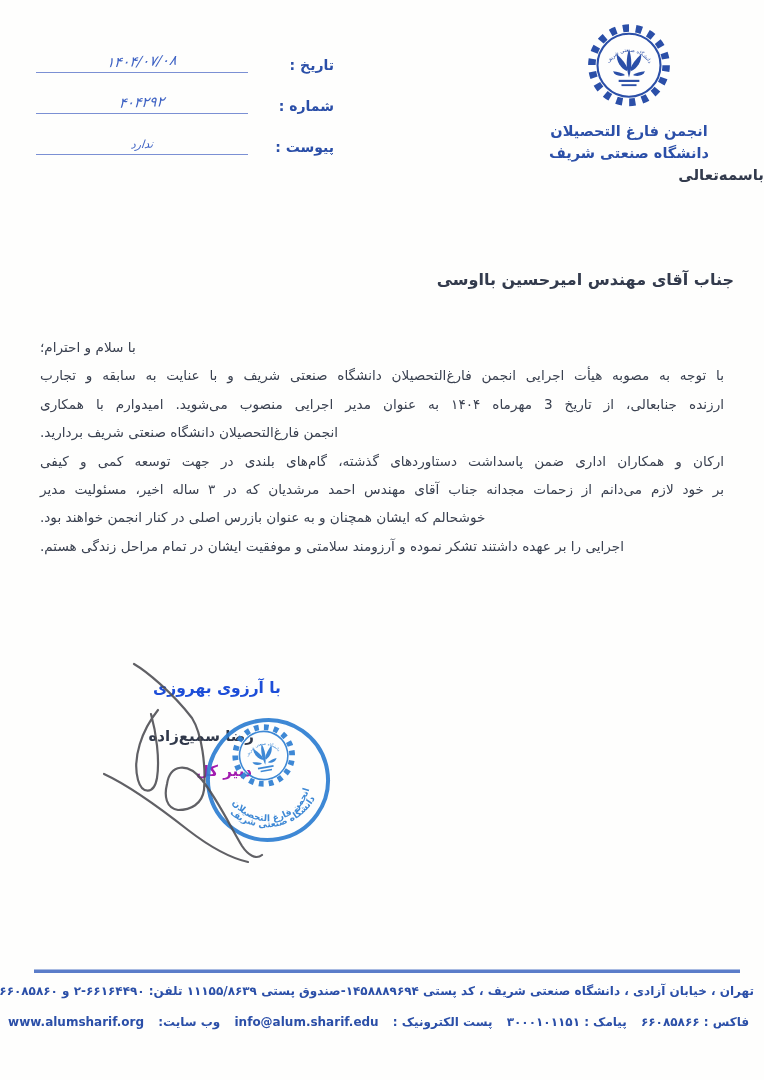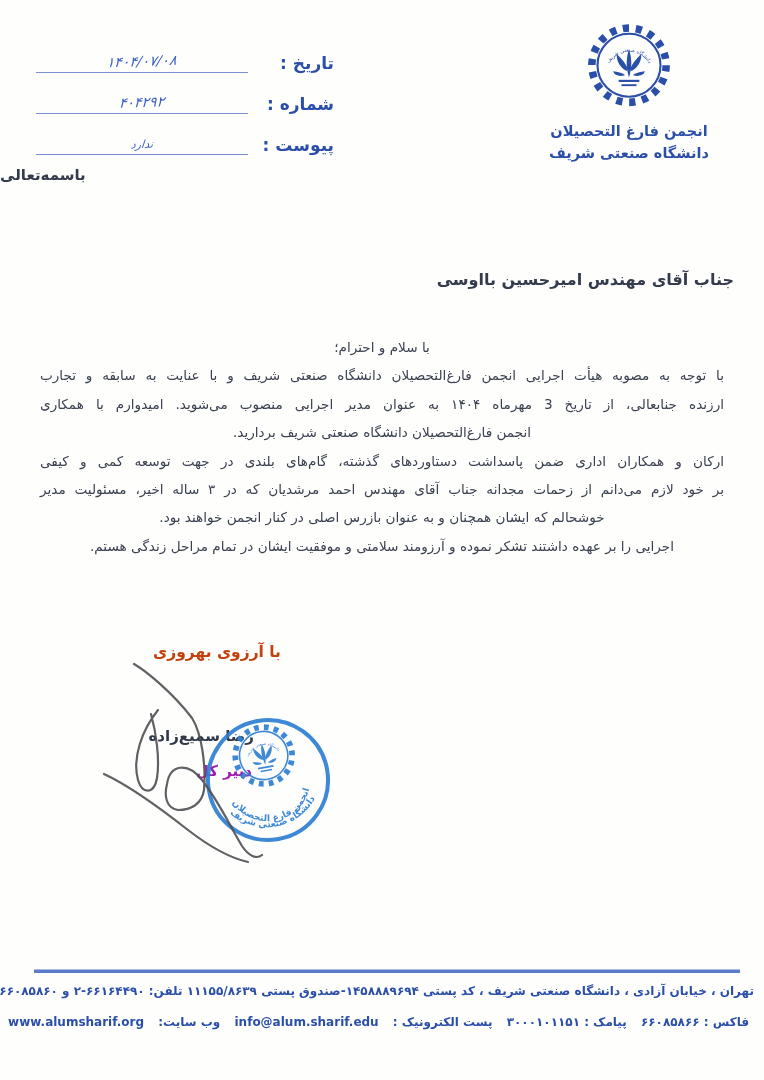--- a/index.html
+++ b/index.html
@@ -4,43 +4,43 @@
 <style>
   html,body{margin:0;padding:0;background:#e8e8e8;}
   .page{
     position:relative;width:764px;height:1080px;margin:0 auto;
     background:#fefefd;overflow:hidden;
     font-family:"DejaVu Sans", sans-serif;
   }
   
   .meta-block{position:absolute;top:44px;left:36px;width:298px;}
   .meta-row{display:flex;direction:rtl;align-items:flex-end;height:29px;margin-bottom:12px;}
-  .meta-label{width:86px;font-weight:bold;font-size:17px;color:#2b4fa8;white-space:nowrap;}
+  .meta-label{width:86px;font-weight:bold;font-size:14px;color:#2b4fa8;white-space:nowrap;}
   .meta-value{flex:1;border-bottom:1px solid #7b90d4;text-align:center;color:#3f63c4;padding-bottom:2px;}
   .hand{display:inline-block;font-style:italic;transform:skewX(-8deg) rotate(-2deg);}
   .v-date{font-size:14px;letter-spacing:1px;}
   .v-num{font-size:14px;letter-spacing:2px;}
   .v-att{font-size:11px;}
   
   .letterhead{position:absolute;top:22px;right:50px;width:170px;text-align:center;color:#2b4fa8;}
   .emblem-main{color:#2b4fa8;}
   .org-name{font-weight:bold;font-size:14.5px;line-height:1.35;direction:rtl;margin-top:2px;}
   
-  .besmele{position:absolute;top:166px;left:0;right:0;text-align:left;font-weight:bold;
+  .besmele{position:absolute;top:166px;left:0;right:0;text-align:right;font-weight:bold;
            font-size:15px;color:#333b4d;direction:rtl;}
   .addressee{position:absolute;top:270px;right:30px;font-weight:bold;font-size:16px;
              color:#333b4d;direction:rtl;}
   
   .body-text{position:absolute;top:333px;right:40px;left:40px;direction:rtl;
              font-size:13.6px;line-height:28.4px;color:#3a4150;}
-  .body-line{text-align:center;}
+  .body-line{text-align:left;}
   .body-line.jl{text-align:justify;text-align-last:justify;}
   
-  .closing-wish{position:absolute;top:643px;left:150px;width:134px;text-align:center;
-                font-weight:bold;font-size:15.5px;color:#c2410c;direction:rtl;}
+  .closing-wish{position:absolute;top:679px;left:150px;width:134px;text-align:center;
+                font-weight:bold;font-size:15.5px;color:#1d4ed8;direction:rtl;}
   .closing-name{position:absolute;top:727px;left:140px;width:114px;text-align:right;
                 font-weight:bold;font-size:15px;color:#30384a;direction:rtl;}
   .closing-title{position:absolute;top:762px;left:186px;width:66px;text-align:right;
                  font-weight:bold;font-size:15px;color:#a21caf;direction:rtl;}
   .stamp{position:absolute;top:714px;left:202px;width:132px;height:132px;
          transform:rotate(-10deg);opacity:.92;color:#2e7fd2;}
   .stamp text{font-weight:bold;letter-spacing:.5px;}
   .signature{position:absolute;top:662px;left:92px;width:190px;height:205px;z-index:5;}
   
   .footer-rule{position:absolute;top:969px;left:34px;width:706px;height:3px;

